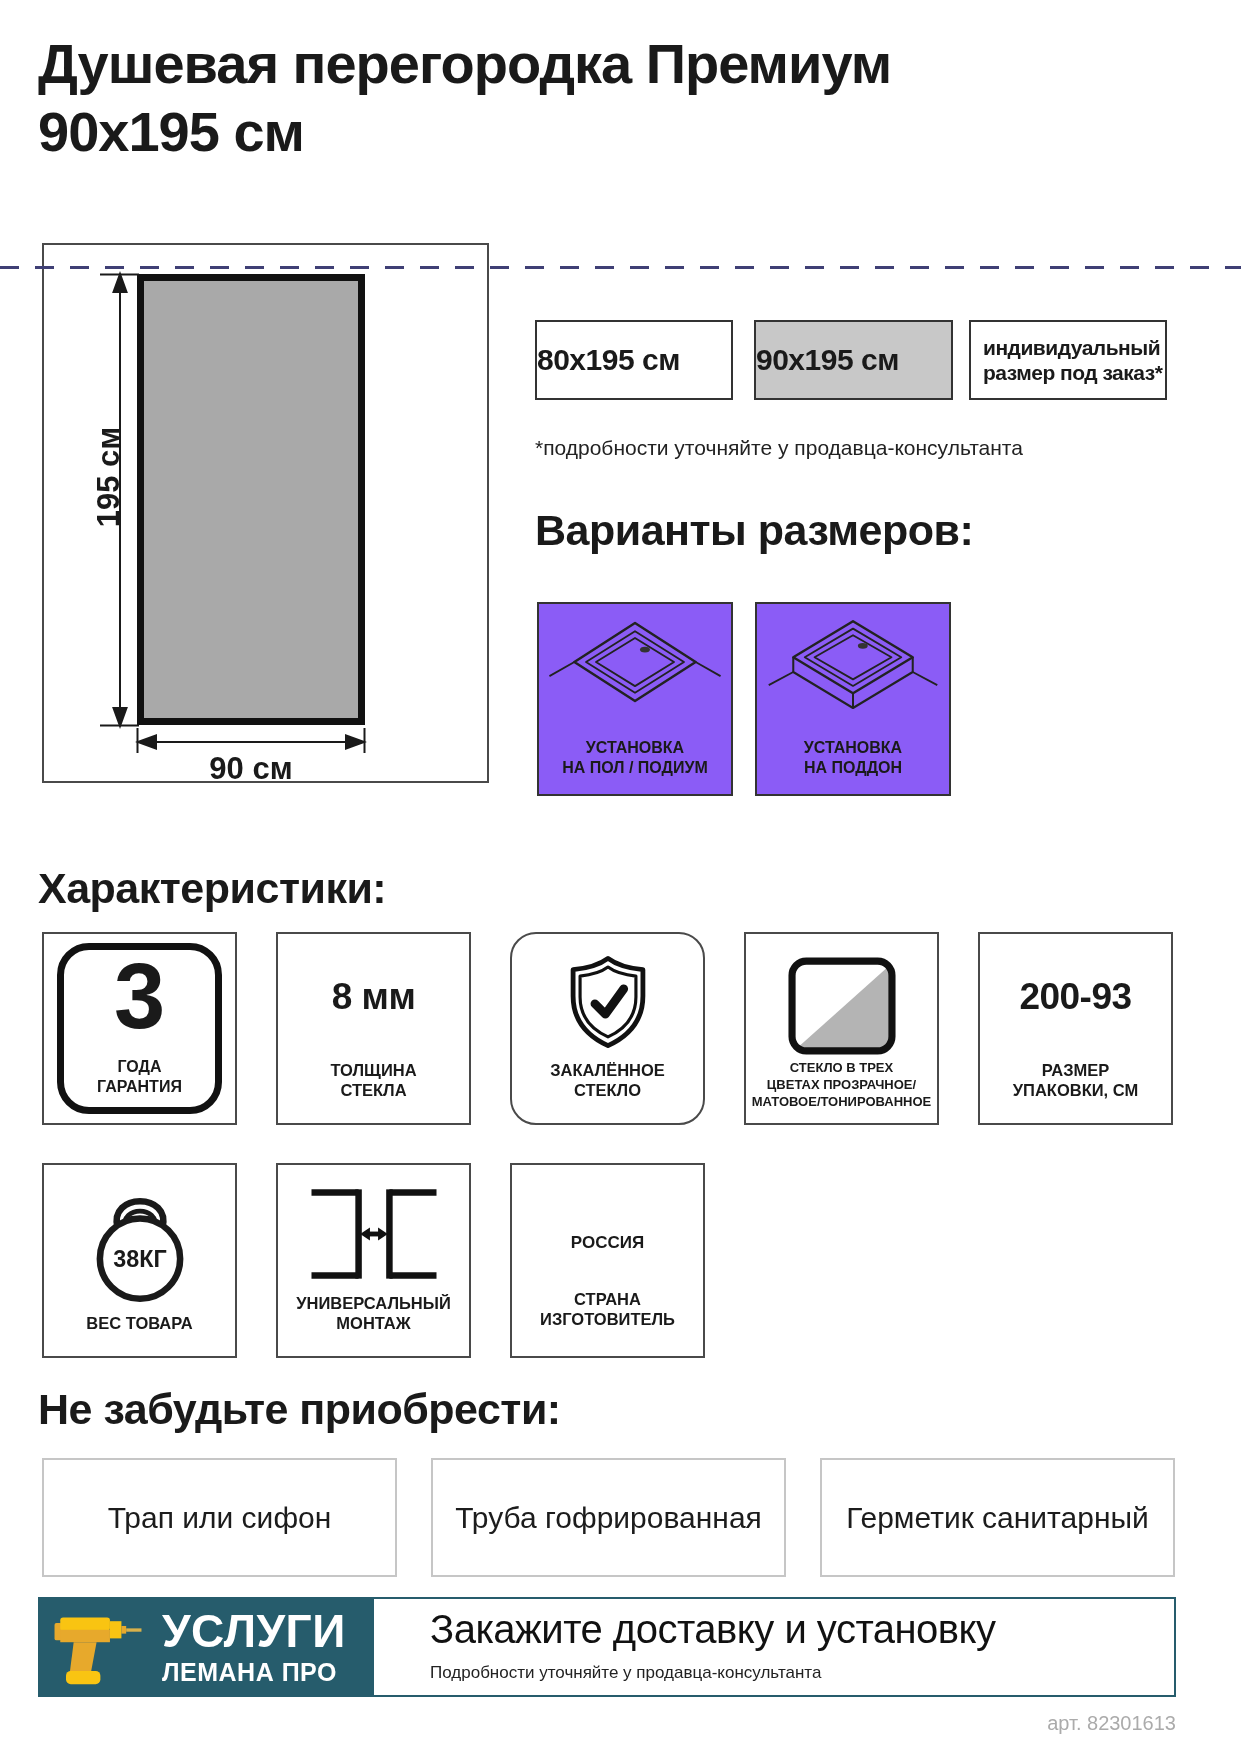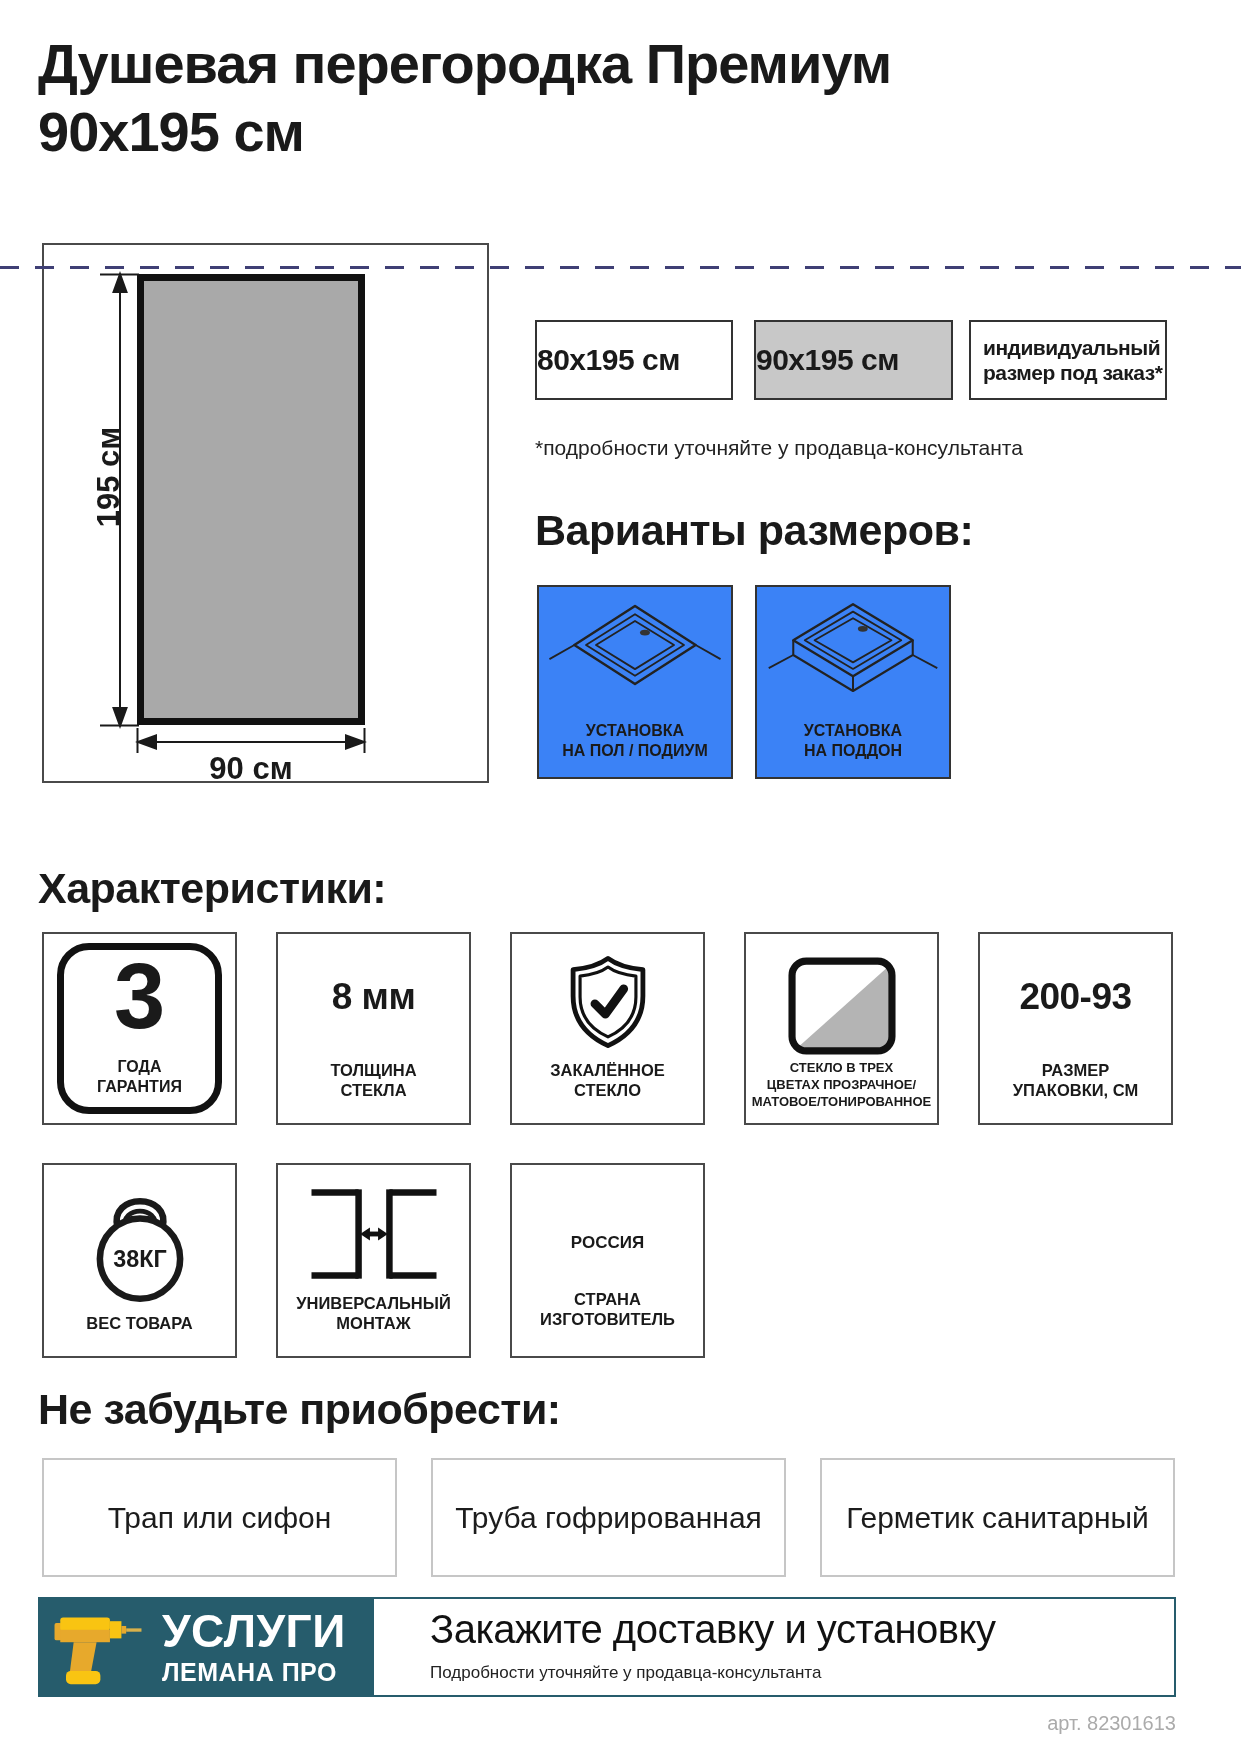--- a/index.html
+++ b/index.html
@@ -19,21 +19,21 @@
   .dims-svg{left:0;top:0;width:447px;height:540px;pointer-events:none;}
   .dim-v{left:-11px;top:215px;width:150px;height:34px;text-align:center;font-size:31px;font-weight:bold;transform:rotate(-90deg);}
   .dim-h{left:137px;top:506px;width:140px;text-align:center;font-size:31px;font-weight:bold;}
   
   .size-box{top:320px;height:80px;border:2.5px solid #333;box-sizing:border-box;background:#fff;
      display:flex;align-items:center;justify-content:flex-start;font-weight:bold;font-size:30px;letter-spacing:-0.5px;}
   .size-box.sel{background:#C8C8C8;}
   .size-box.custom{font-size:21px;line-height:1.2;justify-content:flex-start;padding-left:12px;text-align:left;}
   .footnote{left:535px;top:436px;font-size:21px;color:#222;}
   
-  .mount-box{top:585px;height:194px;width:196px;border:2px solid #333;box-sizing:border-box;background:#3b82f6;}
+  .mount-box{top:602px;height:194px;width:196px;border:2px solid #333;box-sizing:border-box;background:#8b5cf6;}
   .mount-box .icon{position:absolute;left:0;top:14px;width:100%;display:flex;justify-content:center;}
   .mount-caption{position:absolute;left:0;bottom:16px;width:100%;text-align:center;font-size:16px;font-weight:bold;line-height:1.25;white-space:pre-line;}
   
   .tile{width:195px;border:2px solid #4a4a4a;box-sizing:border-box;background:#fff;}
   .row1{top:932px;height:193px;}
   .row2{top:1163px;height:195px;}
   .tile .value{position:absolute;left:0;top:42px;width:100%;text-align:center;font-size:37px;font-weight:bold;letter-spacing:-0.5px;}
   .tile .value-sm{position:absolute;left:0;top:68px;width:100%;text-align:center;font-size:17px;font-weight:bold;}
   .tile .caption{position:absolute;left:0;bottom:22px;width:100%;text-align:center;font-size:16.5px;font-weight:bold;line-height:1.25;white-space:pre-line;}
   .tile .caption.small{font-size:13px;bottom:12px;line-height:1.3;}
@@ -148,21 +148,21 @@
 ГАРАНТИЯ</div>
     </div>
   </div>
 
   <div class="abs tile row1" style="left:276px;">
     <div class="value">8 мм</div>
     <div class="caption">ТОЛЩИНА
 СТЕКЛА</div>
   </div>
 
-  <div class="abs tile row1" style="left:510px;">
+  <div class="abs tile row1" style="left:510px;border-radius:26px;">
     <span class="icon">
       <svg viewBox="0 0 96 110" width="84" height="96">
         <g fill="none" stroke="#111" stroke-linejoin="round">
           <path d="M48,5 C56,11 68,16 88,18 L88,48 C88,77 72,94 48,105 C24,94 8,77 8,48 L8,18 C28,16 40,11 48,5 Z" stroke-width="5.5"></path>
           <path d="M48,5 C56,11 68,16 88,18 L88,48 C88,77 72,94 48,105 C24,94 8,77 8,48 L8,18 C28,16 40,11 48,5 Z" stroke-width="4.5" transform="translate(9.6,11) scale(0.8)"></path>
           <path d="M33,57 L45,69 L66,40" stroke-width="10" stroke-linecap="round"></path>
         </g>
       </svg>
     </span>
     <div class="caption">ЗАКАЛЁННОЕ

